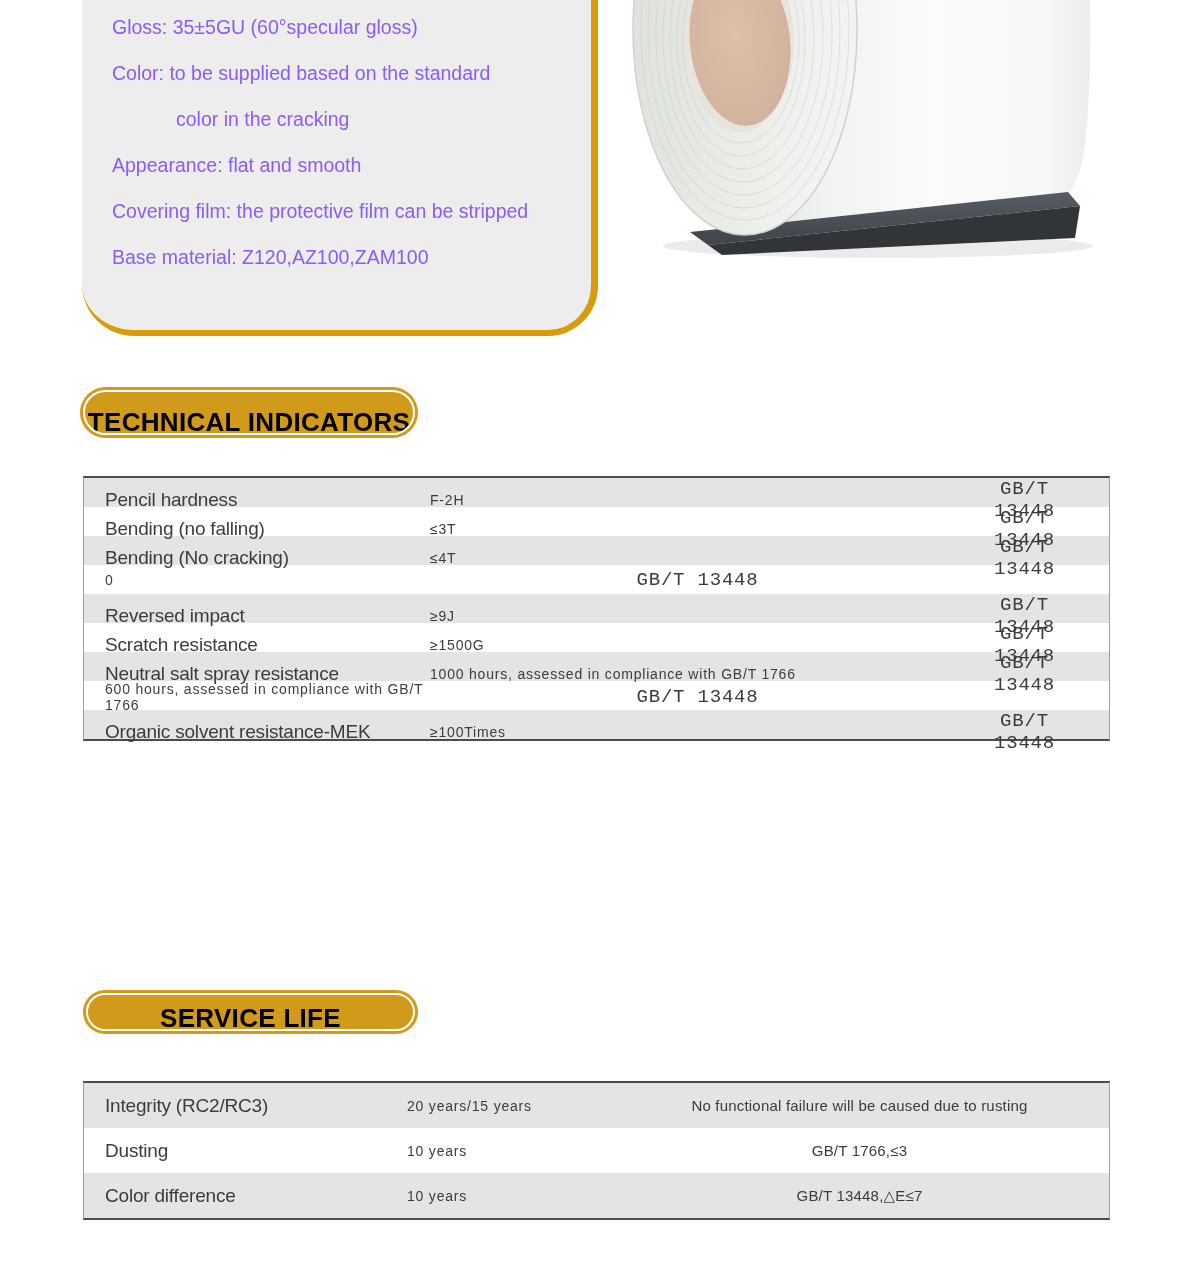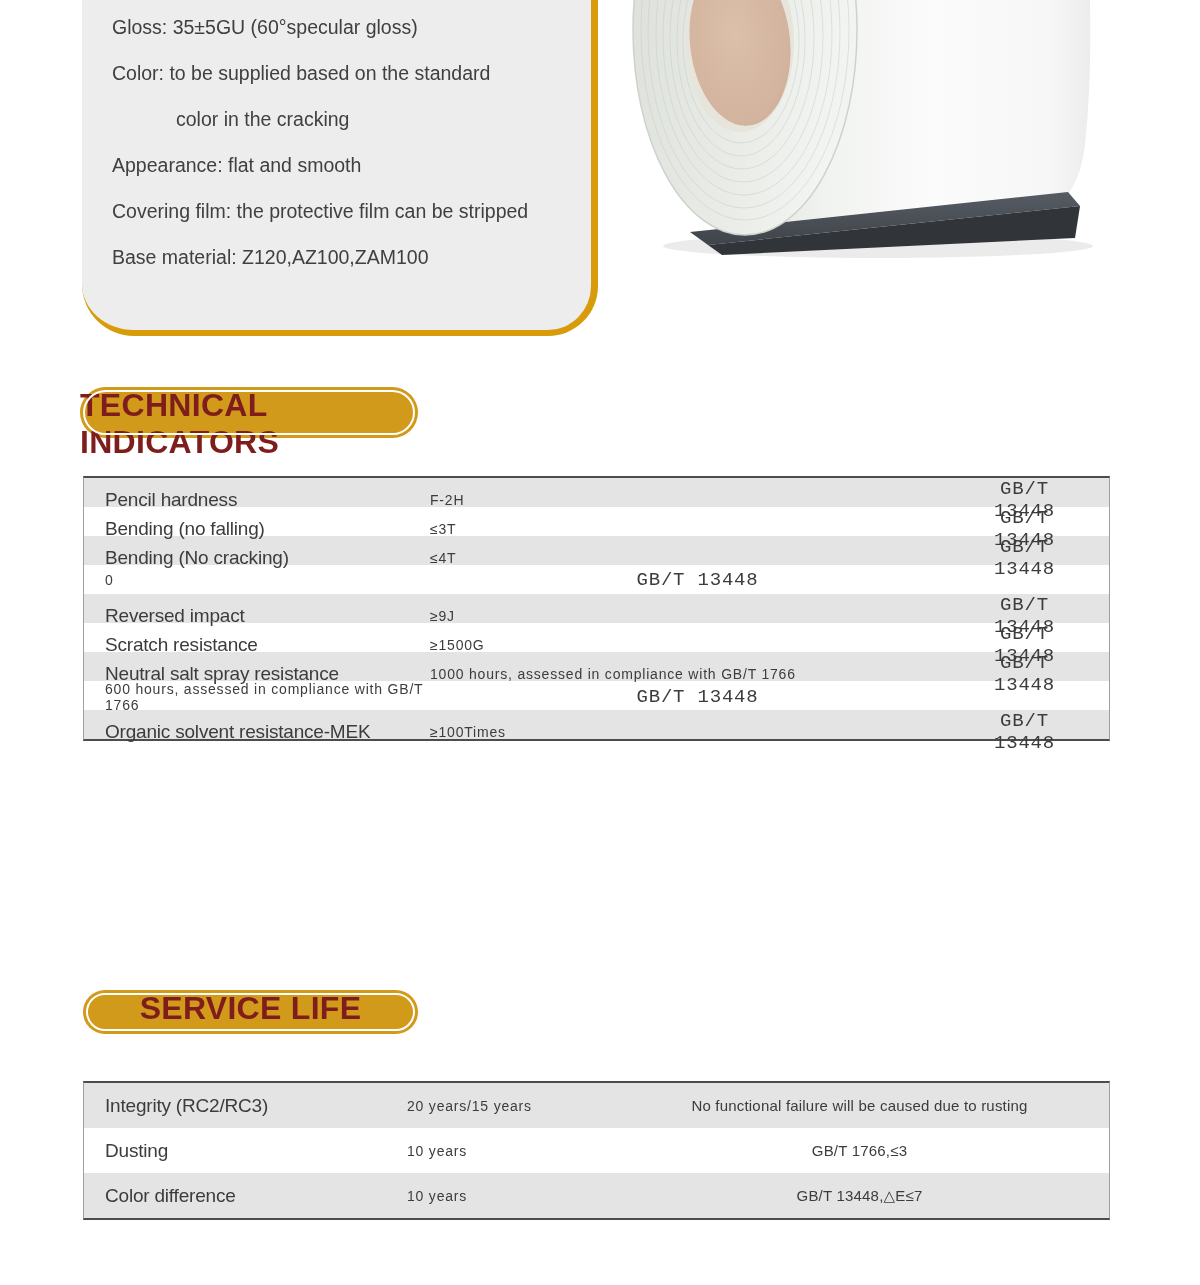--- a/index.html
+++ b/index.html
@@ -10,30 +10,30 @@
   }
 
   
   .spec-card {
     position:absolute; left:82px; top:-52px; width:516px; height:388px;
     background:#ededed; box-sizing:border-box;
     border-right:7px solid #d89c0a; border-bottom:6px solid #d89c0a;
     border-radius:0 0 50px 52px;
     padding:56px 0 0 30px;
   }
-  .spec-line { font-size:19.5px; line-height:46px; white-space:nowrap; color:#404040; }
+  .spec-line { font-size:19.5px; line-height:46px; white-space:nowrap; color:#8b5cf6; }
   .spec-line.indent { padding-left:64px; }
 
   .coil-wrap { position:absolute; left:628px; top:0; width:516px; height:262px; }
 
   
   .badge {
     position:absolute; background:#d29a1b; border-radius:28px;
-    display:flex; align-items:flex-start; justify-content:center;
-    color:#7f1d1d; font-weight:bold; font-size:32px; letter-spacing:0.3px;
+    display:flex; align-items:flex-end; justify-content:center;
+    color:#000000; font-weight:bold; font-size:26px; letter-spacing:0.3px;
   }
   .badge::after {
     content:""; position:absolute; inset:3px;
     border:2px solid #ffffff; border-radius:24px; pointer-events:none;
   }
   #badge-tech    { left:80px;  top:387px; width:338px; height:51px; }
   #badge-service { left:83px;  top:990px; width:335px; height:44px; }
 
   
   .spec-table {

